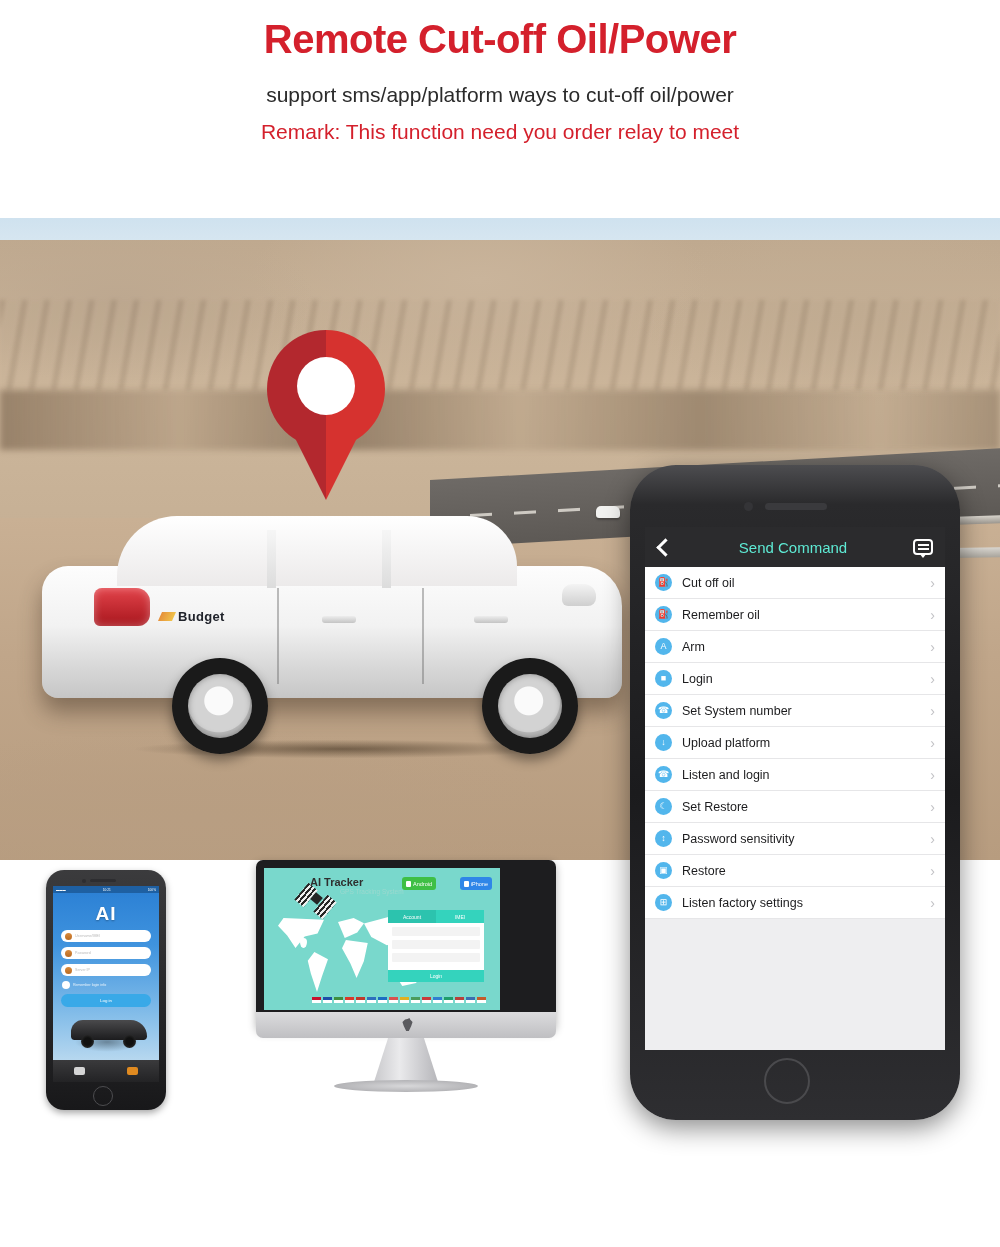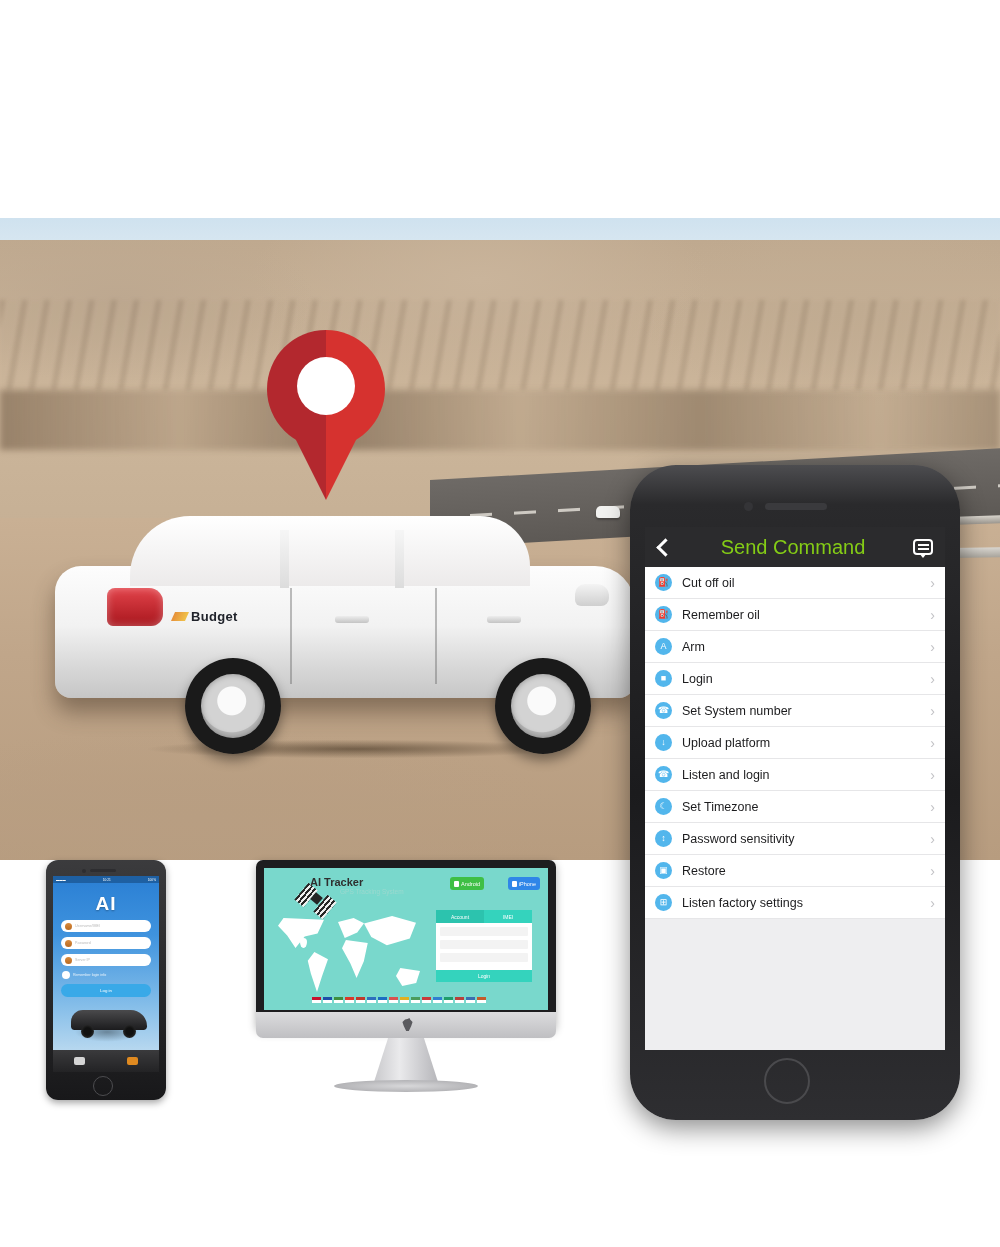--- a/index.html
+++ b/index.html
@@ -88,21 +88,21 @@
   }
   .sign-post {
     position: absolute; left: 814px; top: 456px; width: 4px; height: 26px; background: #8a8078;
   }
   .pipe {
     position: absolute; left: 900px; top: 330px; width: 100px; height: 10px;
     background: linear-gradient(#d9d6d0, #a8a49c); transform: skewY(-1deg);
   }
 
   
-  .car { position: absolute; left: 35px; top: 290px; width: 620px; height: 250px; }
+  .car { position: absolute; left: 22px; top: 290px; width: 620px; height: 250px; }
   .car-body {
     position: absolute; left: 20px; top: 58px; width: 580px; height: 132px;
     background: linear-gradient(#fdfdfd 0%, #f2f2f2 45%, #d9d9d9 75%, #c6c6c6 100%);
     border-radius: 26px 40px 16px 16px;
     box-shadow: 0 14px 22px rgba(60,45,30,.45);
   }
   .car-roof {
     position: absolute; left: 95px; top: 8px; width: 400px; height: 70px;
     background: linear-gradient(#ffffff, #eceaea);
     border-radius: 60px 50px 0 0;
@@ -174,22 +174,22 @@
   }
   .pin-hole {
     position: absolute; left: 30px; top: 27px; width: 58px; height: 58px;
     border-radius: 50%; background: #ffffff;
   }
 
   
   .devices { position: absolute; left: 0; top: 860px; width: 1000px; height: 387px; background: #fff; }
 
   
-  .sphone { position: absolute; left: 46px; top: 0; width: 120px; height: 240px;
-            background: linear-gradient(#3b3b3d, #18181a); border-radius: 12px;
+  .sphone { position: absolute; left: 46px; top: 10px; width: 120px; height: 240px;
+            background: linear-gradient(#3b3b3d, #18181a); border-radius: 18px;
             box-shadow: 0 3px 7px rgba(0,0,0,.35); padding: 16px 7px 22px 7px; }
   .sphone-speaker { position: absolute; left: 44px; top: 9px; width: 26px; height: 3px;
                     background: #2d2d30; border-radius: 2px; }
   .sphone-cam { position: absolute; left: 36px; top: 9px; width: 4px; height: 4px;
                 background: #2d2d30; border-radius: 50%; }
   .sphone-screen { position: relative; width: 106px; height: 196px; overflow: hidden;
                    background: linear-gradient(#2a7fd4 0%, #3f93de 30%, #7cb9e8 62%, #cfe4f2 100%); }
   .sp-status { height: 7px; background: rgba(20,70,120,.55);
                display: flex; align-items: center; justify-content: space-between;
                padding: 0 3px; font-size: 3.2px; color: #fff; }
@@ -219,21 +219,21 @@
   .sp-tab-box { width: 11px; height: 8px; border-radius: 2px; background: #d5d5d5; }
   .sp-tab-box.on { background: #e08a20; }
   .sphone-home { position: absolute; left: 47px; bottom: 4px; width: 20px; height: 20px;
                  border: 1px solid #4c4c4f; border-radius: 50%; }
 
   
   .imac { position: absolute; left: 256px; top: 0px; width: 300px; height: 245px; }
   .imac-bezel { position: absolute; left: 0; top: 0; width: 300px; height: 170px;
                 background: #1d1d1f; border-radius: 7px; padding: 8px 8px 20px 8px;
                 box-shadow: 0 3px 8px rgba(0,0,0,.3); }
-  .imac-screen { position: relative; width: 284px; height: 142px; background: #79d8cc; overflow: hidden; padding-left: 18px; }
+  .imac-screen { position: relative; width: 236px; height: 142px; background: #79d8cc; overflow: hidden; padding-left: 18px; }
   .imac-logo-row { position: absolute; left: 38px; top: 14px; }
   .imac-sat { position: absolute; left: -2px; top: 2px; width: 36px; height: 36px; }
   .imac-sat i { position: absolute; background: #262626; }
   .imac-sat .panel { width: 12px; height: 22px; transform: rotate(40deg);
                      background: repeating-linear-gradient(90deg, #262626 0 2px, #eee 2px 4px); }
   .imac-sat .pl { left: 0px; top: 0px; }
   .imac-sat .pr { left: 19px; top: 12px; }
   .imac-sat .core { left: 12px; top: 10px; width: 9px; height: 9px; transform: rotate(40deg); }
   .imac-title { position: absolute; left: 46px; top: 8px; font-size: 11px; font-weight: bold;
                 color: #2f2f2f; white-space: nowrap; }
@@ -293,21 +293,21 @@
   .bp-speaker { position: absolute; left: 135px; top: 38px; width: 62px; height: 7px;
                 background: #3a3a3d; border-radius: 4px; }
   .bp-cam { position: absolute; left: 114px; top: 37px; width: 9px; height: 9px;
             border-radius: 50%; background: #343437; }
   .bp-screen { position: relative; width: 300px; height: 523px; background: #eeeef0; overflow: hidden; }
   .navbar { height: 40px; background: #2b2b2d; display: flex; align-items: center;
             padding: 0 12px; position: relative; }
   .nav-back { width: 13px; height: 13px; border-left: 3px solid #fff; border-bottom: 3px solid #fff;
               transform: rotate(45deg); margin-left: 2px; }
   .nav-title { position: absolute; left: 0; right: 4px; text-align: center;
-               font-size: 20px; color: #84cc16; pointer-events: none; }
+               font-size: 15px; color: #5eead4; pointer-events: none; }
   .nav-msg { margin-left: auto; width: 20px; height: 16px; border: 2px solid #fff;
              border-radius: 4px; position: relative; }
   .nav-msg::before { content: ""; position: absolute; left: 3px; top: 3px; width: 11px; height: 2px;
                      background: #fff; box-shadow: 0 4px 0 #fff; }
   .nav-msg::after { content: ""; position: absolute; left: 4px; bottom: -5px;
                     border-left: 4px solid transparent; border-right: 4px solid transparent;
                     border-top: 5px solid #fff; }
   .cmd-list { background: #fff; }
   .cmd-row { display: flex; align-items: center; height: 32px; padding: 0 10px;
              border-bottom: 1px solid #e6e6e8; background: #fff; }
@@ -319,20 +319,25 @@
   .cmd-arrow { margin-left: auto; color: #c2c2c6; font-size: 14px; font-weight: 300; }
   .cmd-filler { background: #eeeef0; height: 100px; }
   .bp-home { position: absolute; left: 134px; bottom: 16px; width: 46px; height: 46px;
              border: 2px solid #4a4a4d; border-radius: 50%; }
 </style>
 </head>
 <body>
 
 <div class="page">
 
+  <div class="header">
+    <div class="title">Remote Cut-off Oil/Power</div>
+    <div class="subtitle">support sms/app/platform ways to cut-off oil/power</div>
+    <div class="remark">Remark: This function need you order relay to meet</div>
+  </div>
 
   <div class="hero">
     <div class="sky"></div>
     <div class="cliff">
       <div class="cliff-shadow"></div>
       <div class="cliff-ridge"></div>
     </div>
     <div class="ground">
       
     </div>
@@ -532,21 +537,21 @@
               <span class="cmd-label">Upload platform</span>
               <span class="cmd-arrow">›</span>
             </div>
             <div class="cmd-row">
               <span class="cmd-ico">☎</span>
               <span class="cmd-label">Listen and login</span>
               <span class="cmd-arrow">›</span>
             </div>
             <div class="cmd-row">
               <span class="cmd-ico">☾</span>
-              <span class="cmd-label">Set Timezone</span>
+              <span class="cmd-label">Set Restore</span>
               <span class="cmd-arrow">›</span>
             </div>
             <div class="cmd-row">
               <span class="cmd-ico">↕</span>
               <span class="cmd-label">Password sensitivity</span>
               <span class="cmd-arrow">›</span>
             </div>
             <div class="cmd-row">
               <span class="cmd-ico">▣</span>
               <span class="cmd-label">Restore</span>

